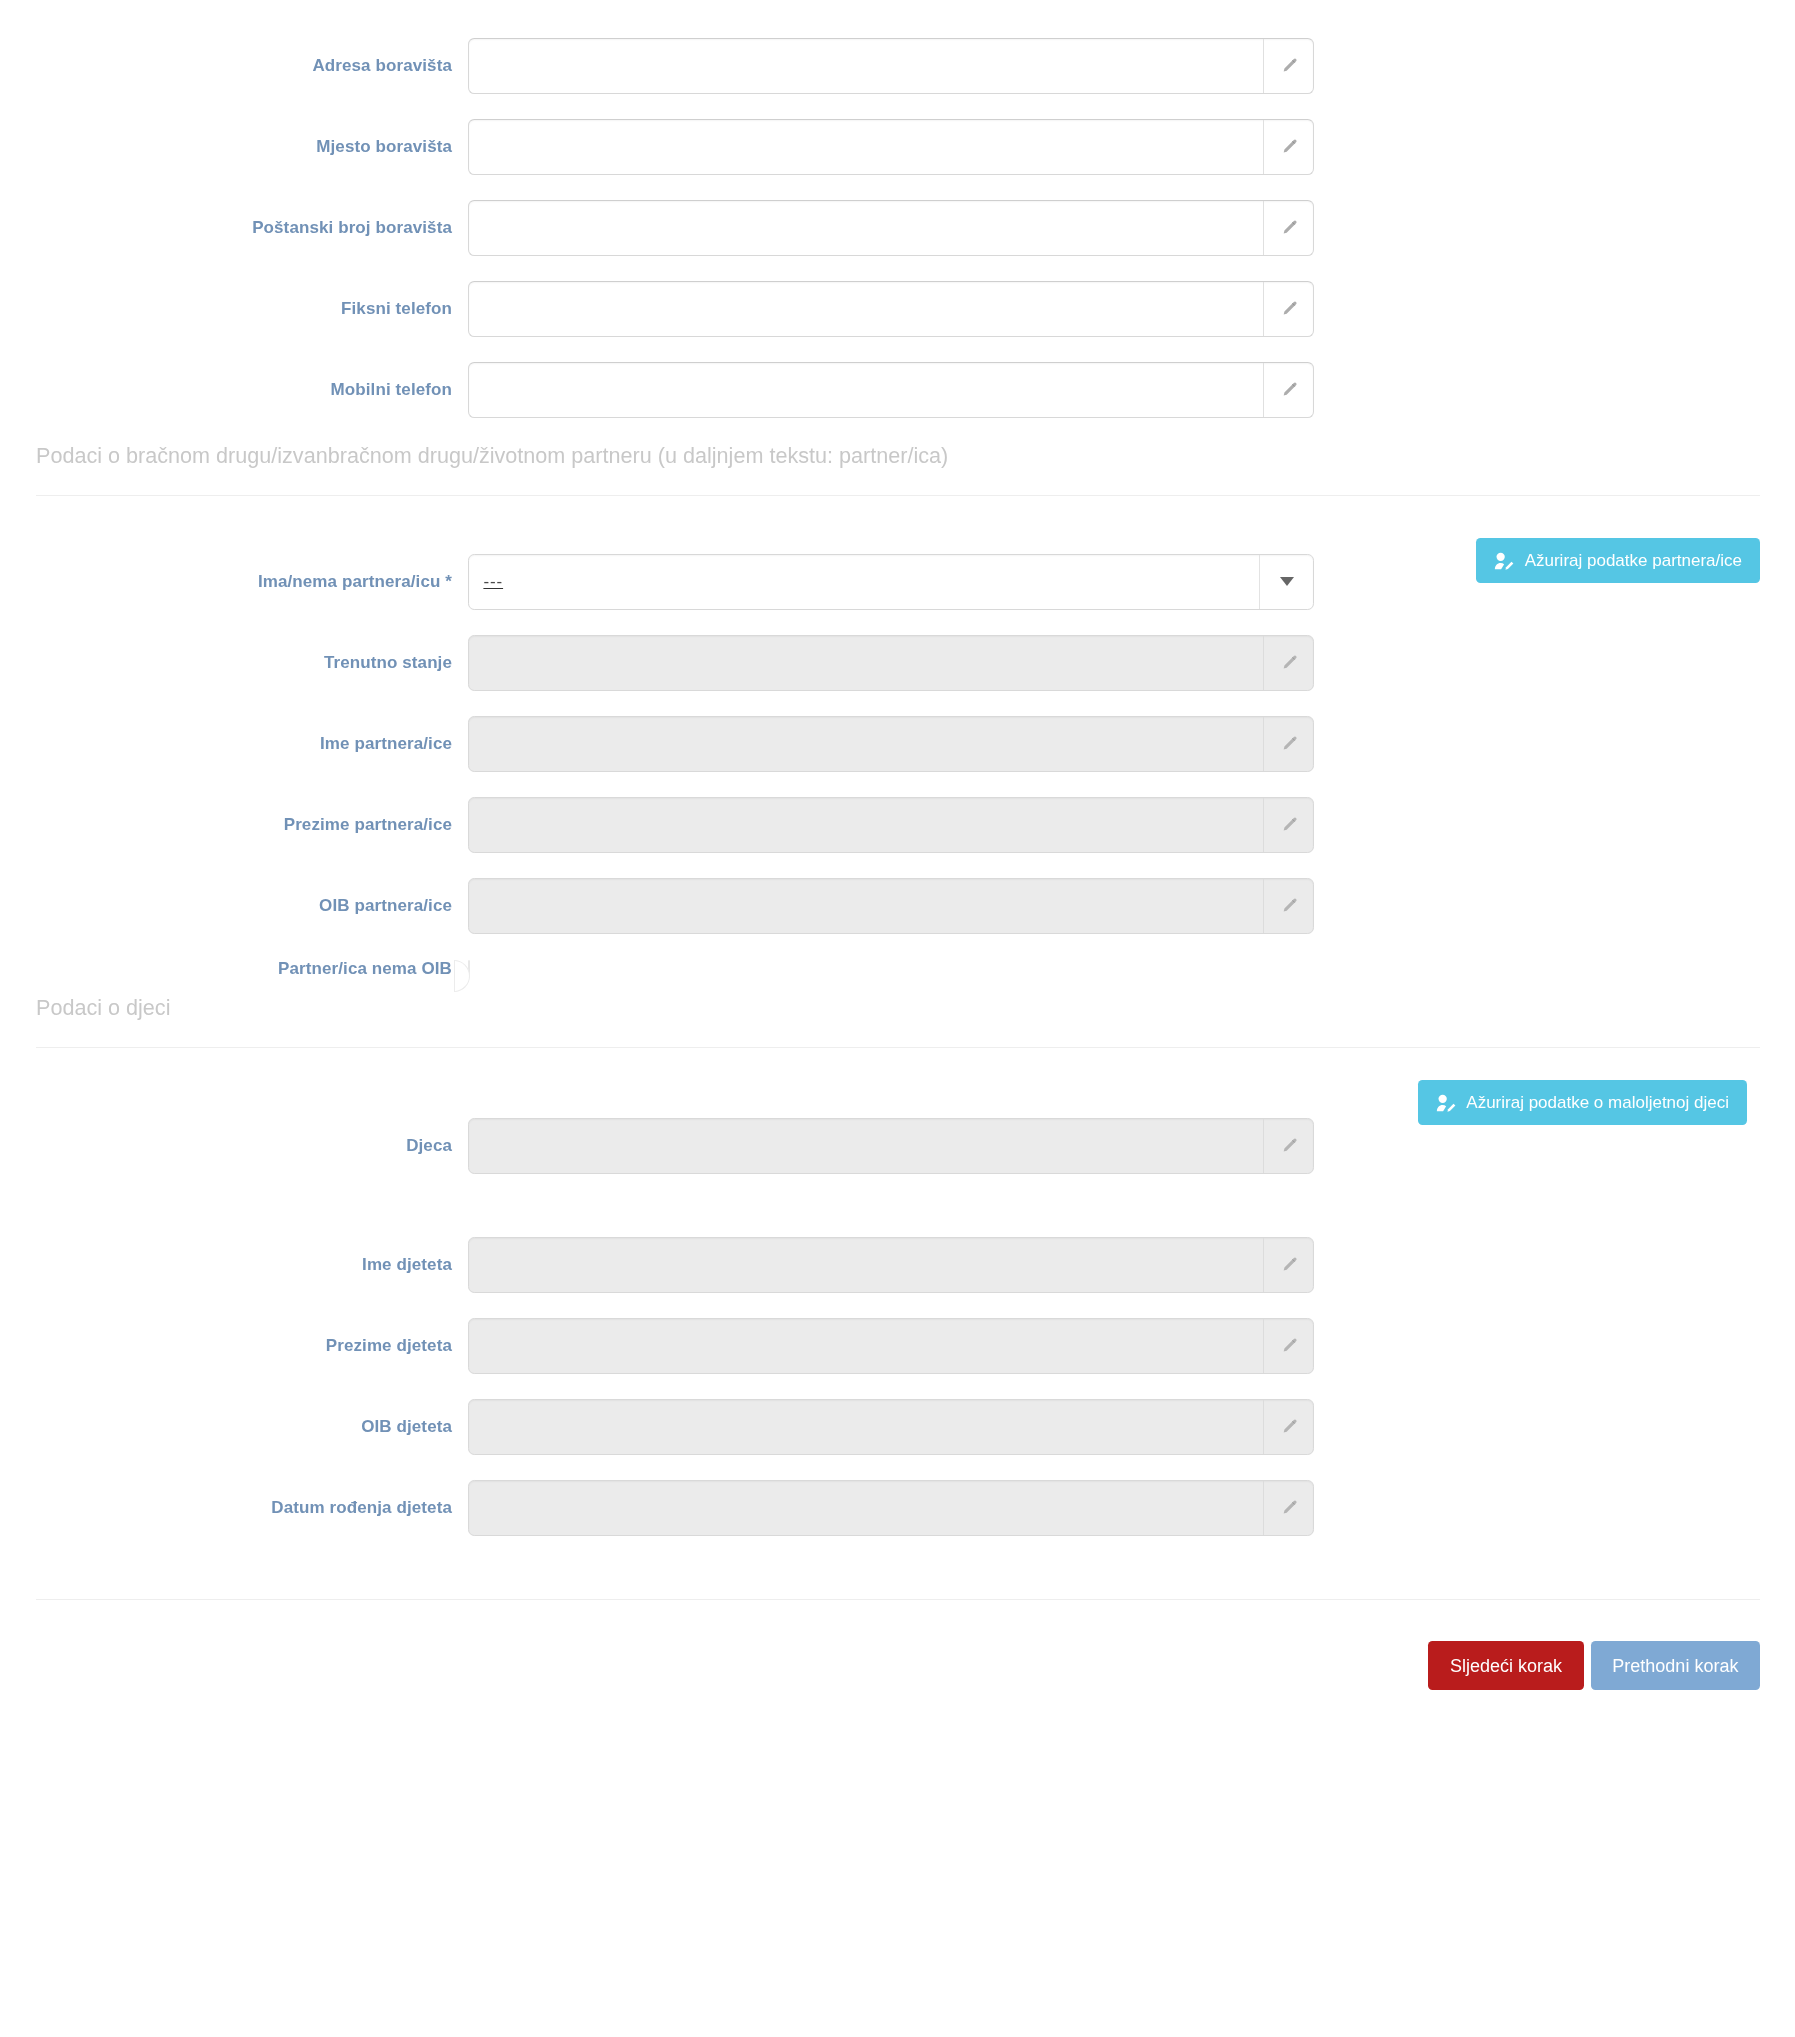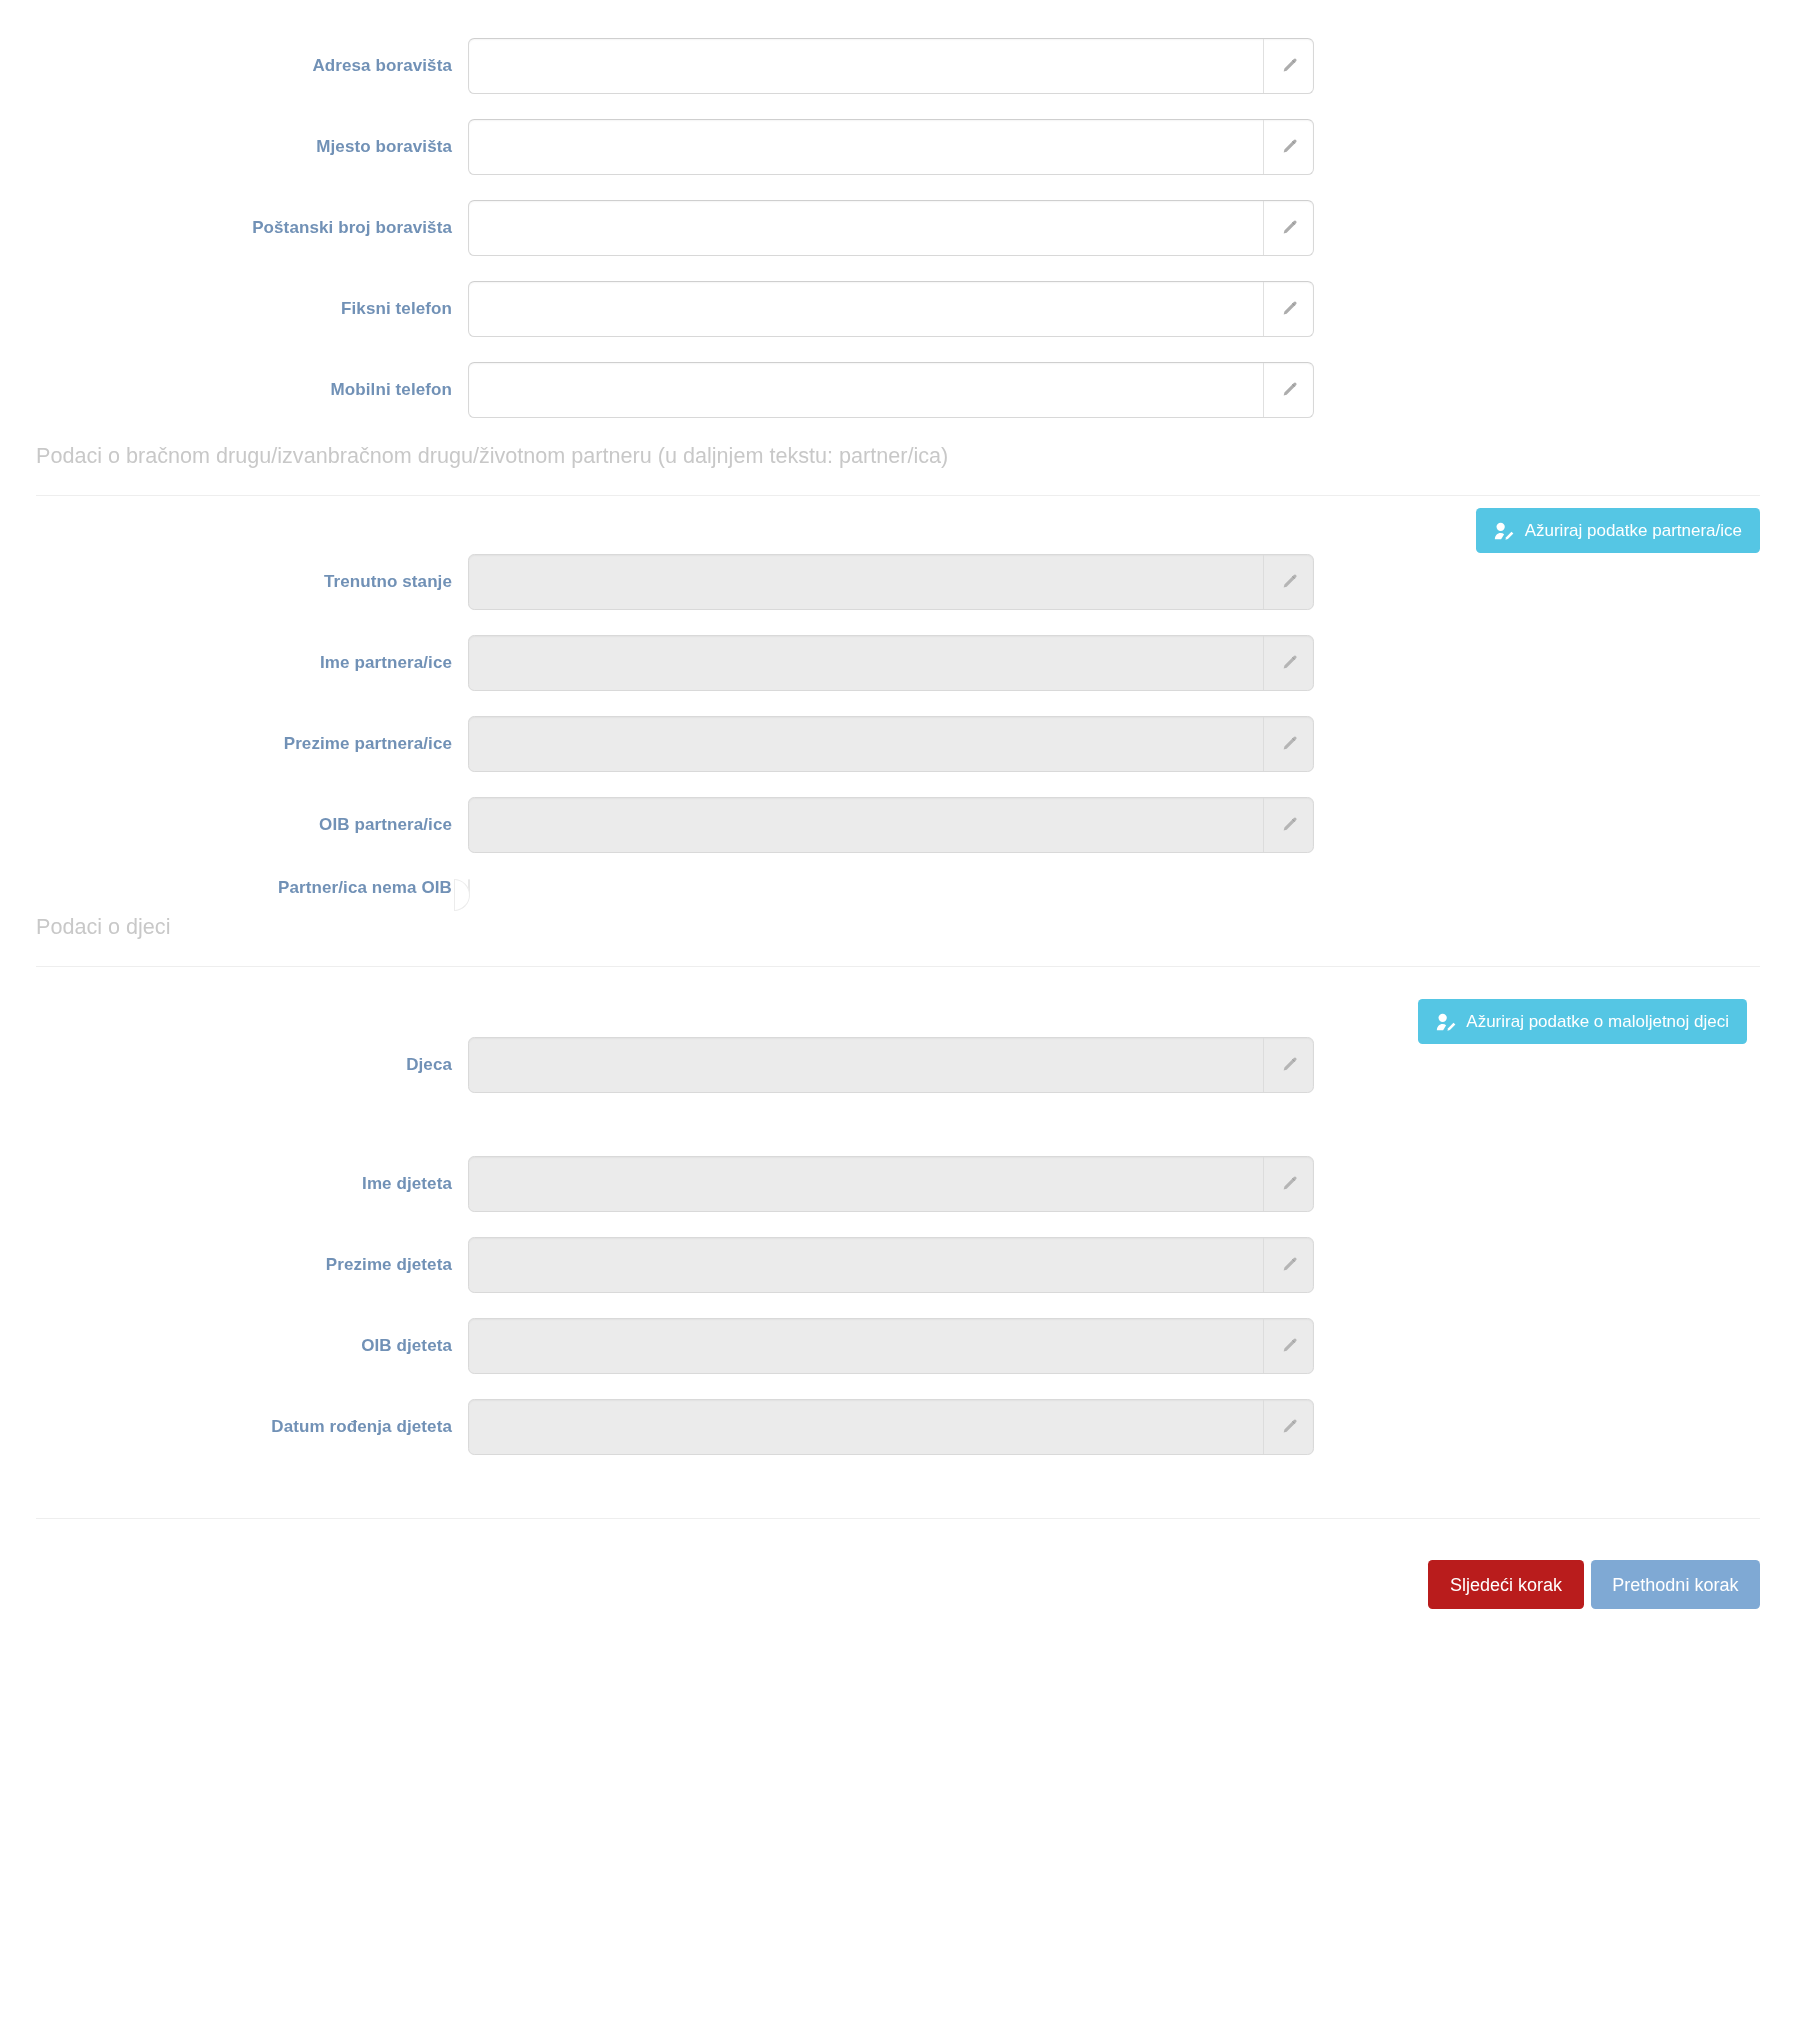--- a/index.html
+++ b/index.html
@@ -321,31 +321,44 @@
     </div>
 
   </div>
 
   <div class="section-head">
     <div class="section-title">Podaci o bračnom drugu/izvanbračnom drugu/životnom partneru (u daljnjem tekstu: partner/ica)</div>
   </div>
 
   <div class="rel">
 
-    <button class="action-btn" style="top:12px; right:36px;">
+    <button class="action-btn" style="top:42px; right:36px;">
       <svg width="21.6" height="20" viewBox="0 0 26 22">
         <circle cx="8" cy="6" r="5" fill="#ffffff"></circle>
         <path d="M1 21c0-4.4 3.1-7.5 7-7.5 1.6 0 3 .5 4.2 1.3L8.6 21z" fill="#ffffff"></path>
         <path d="M14.5 18.5l6.6-6.6 2.2 2.2-6.6 6.6-2.9.7z" fill="#ffffff"></path>
       </svg>
       <span>Ažuriraj podatke partnera/ice</span>
     </button>
 
     <div class="spacer-md"></div>
 
+    <div class="form-row">
+      <div class="label-col">
+        <span class="field-label"><span>Ima/nema partnera/icu</span> <span class="req">*</span></span>
+      </div>
+      <div class="field-col">
+        <div class="select-wrap">
+          <span class="select-value">---</span>
+          <span class="select-caret">
+              <span class="caret-tri"></span>
+            </span>
+        </div>
+      </div>
+    </div>
 
     <div class="form-row">
       <div class="label-col">
         <span class="field-label">Trenutno stanje</span>
       </div>
       <div class="field-col">
         <div class="input-wrap disabled">
           <input type="text" disabled="" value="" style="">
           <span class="addon">
             <svg width="20" height="20" viewBox="0 0 24 24">

